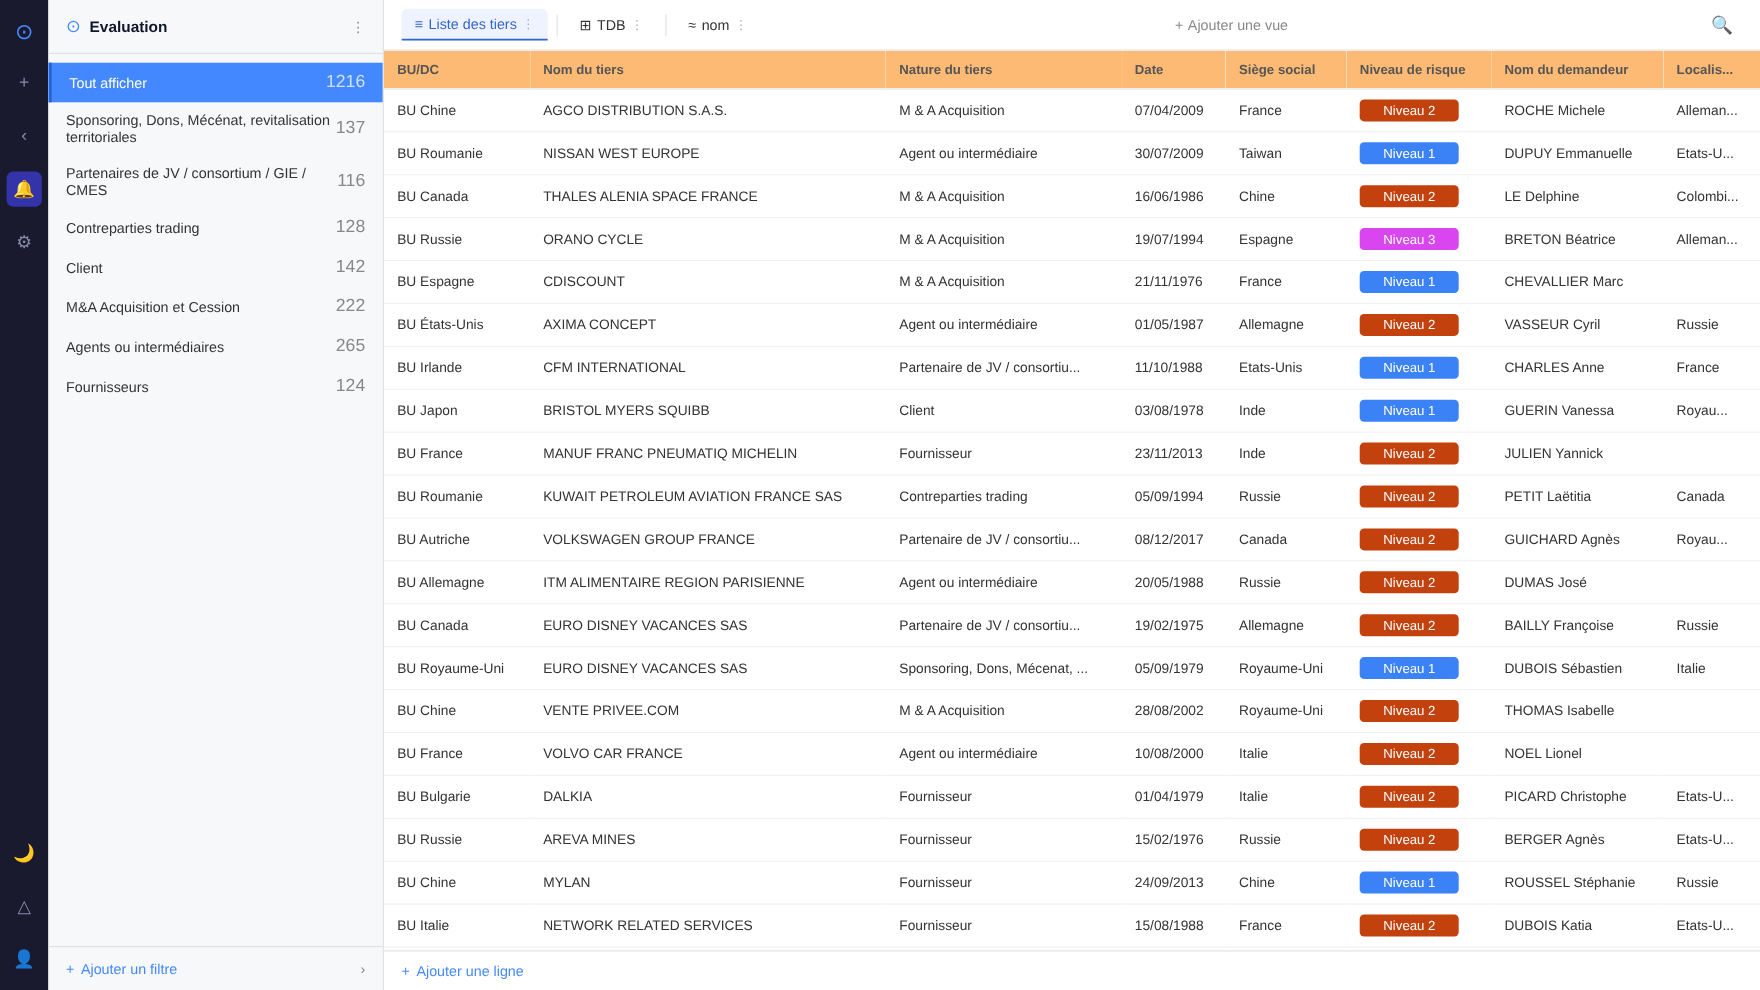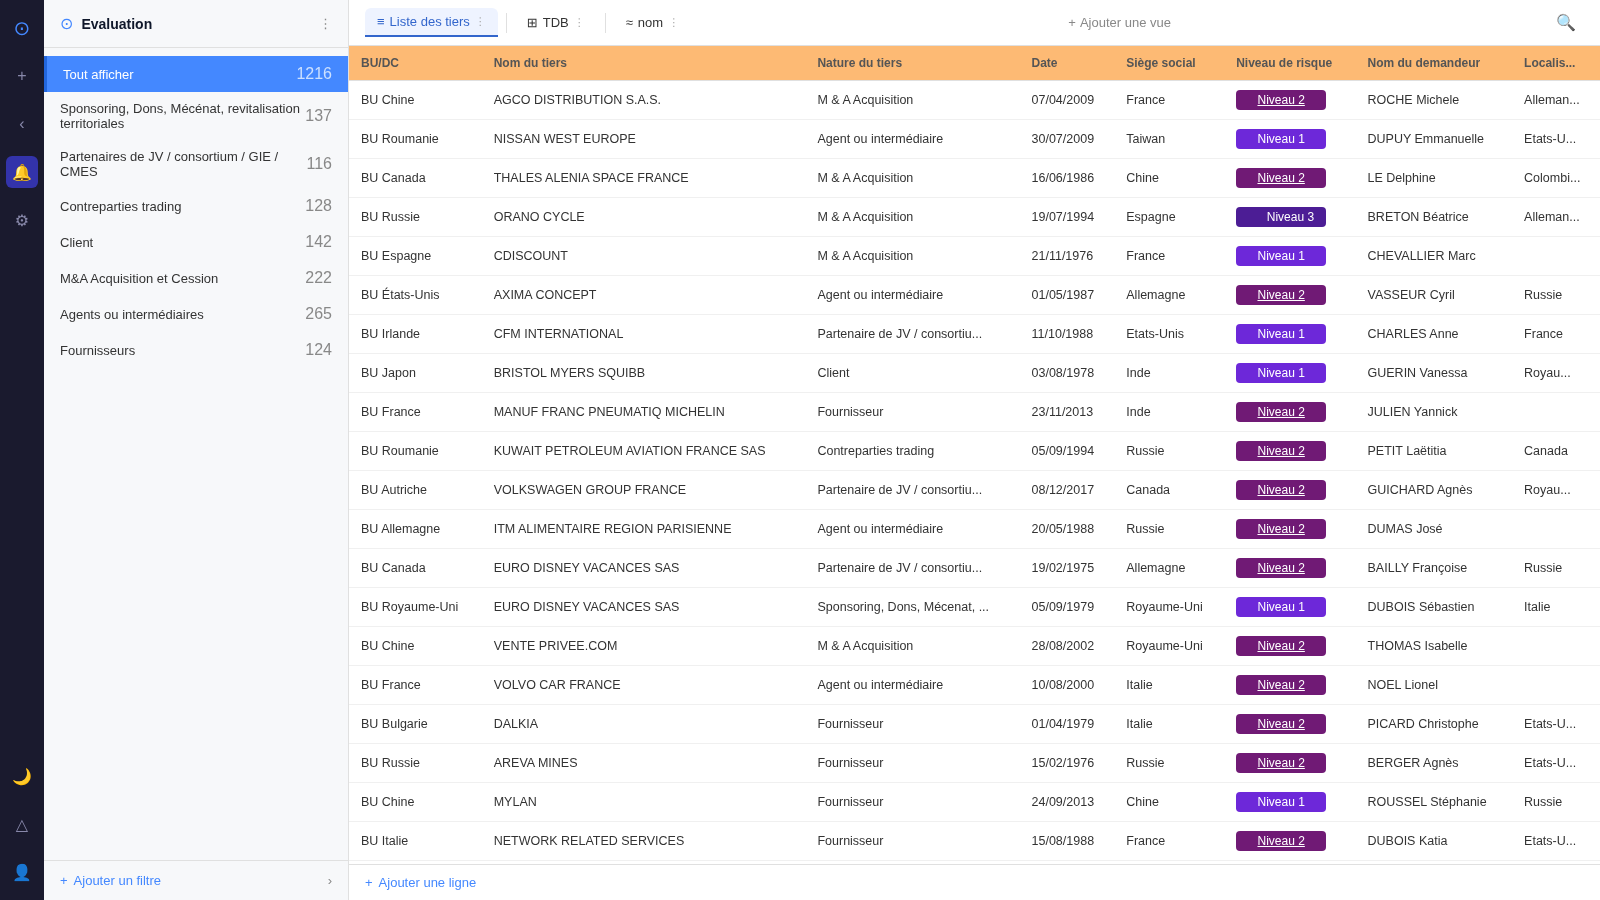--- a/index.html
+++ b/index.html
@@ -119,23 +119,23 @@
     .level-badge {
       display: inline-block;
       padding: 3px 12px;
       border-radius: 4px;
       color: #fff;
       font-size: 12px;
       font-weight: 500;
       min-width: 90px;
       text-align: center;
     }
-    .level-1 { background: #6d28d9; }
-    .level-2 { background: #701a75; text-decoration: underline; }
-    .level-3 { background: #4c1d95; text-align: right; }
+    .level-1 { background: #3b82f6; }
+    .level-2 { background: #c2410c; }
+    .level-3 { background: #d946ef; }
 
     .table-footer {
       padding: 10px 16px;
       border-top: 1px solid #e0e0e0;
       display: flex;
       align-items: center;
       gap: 6px;
       color: #4488ff;
       font-size: 13px;
       cursor: pointer;

